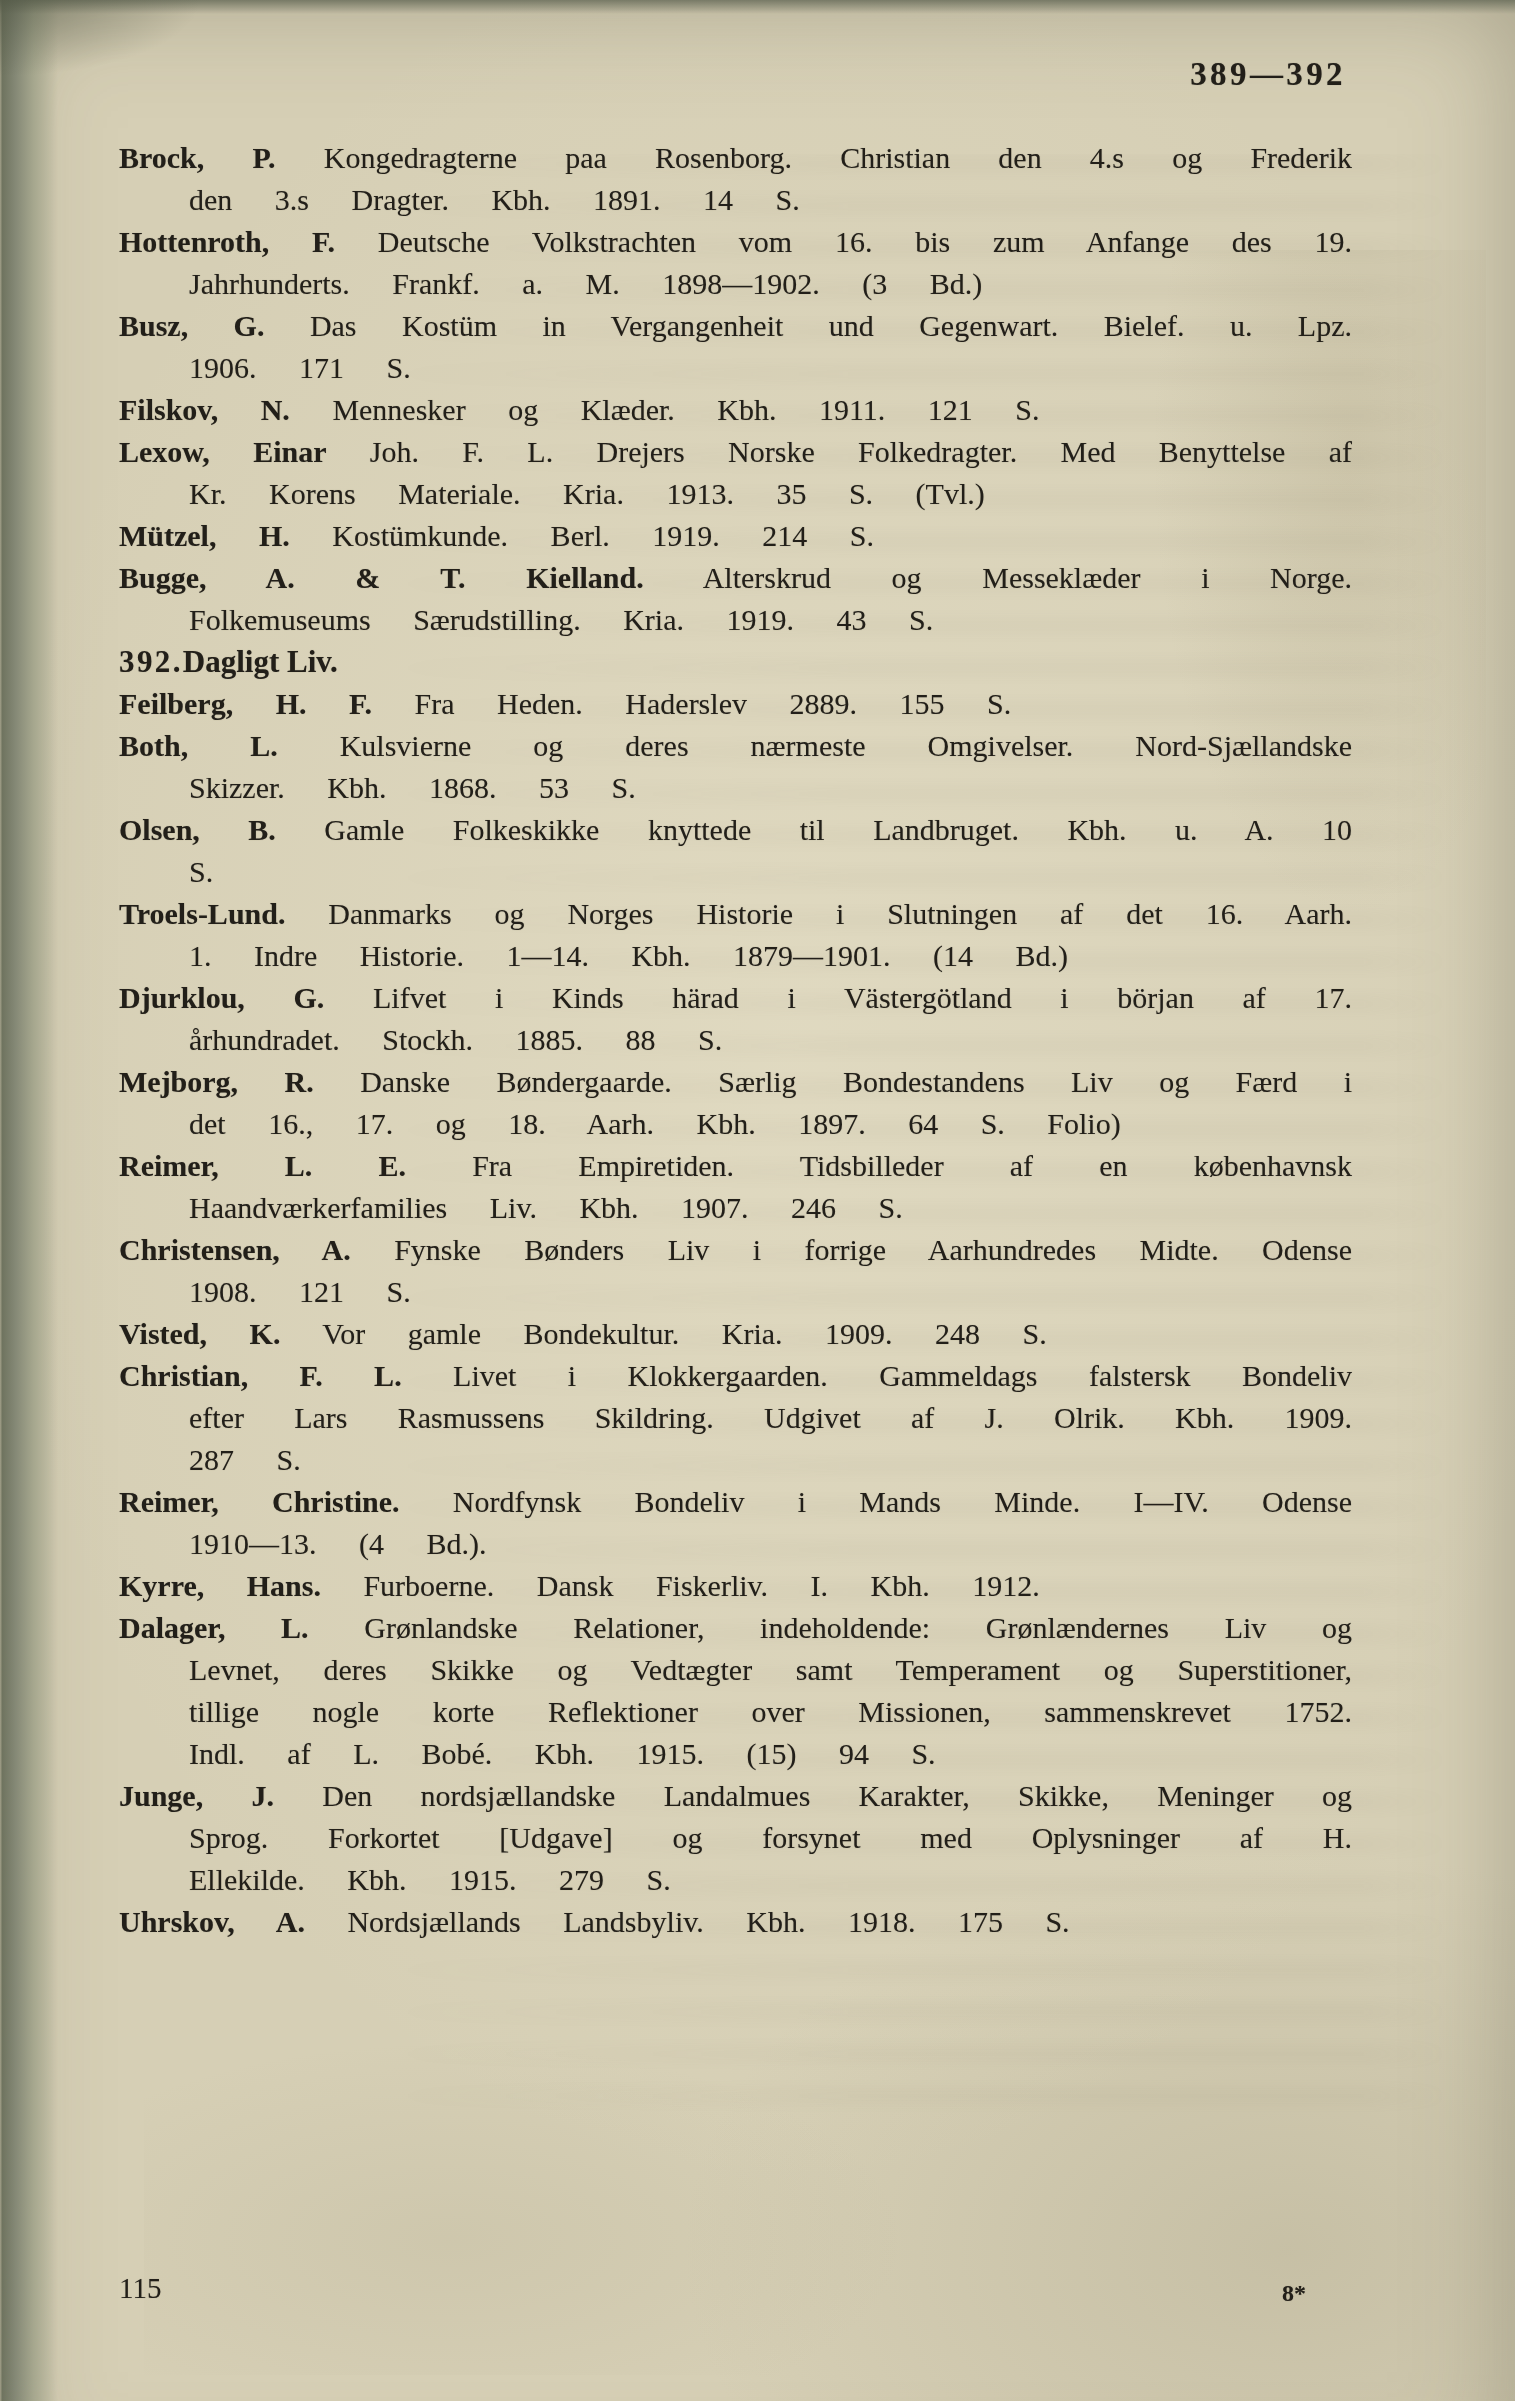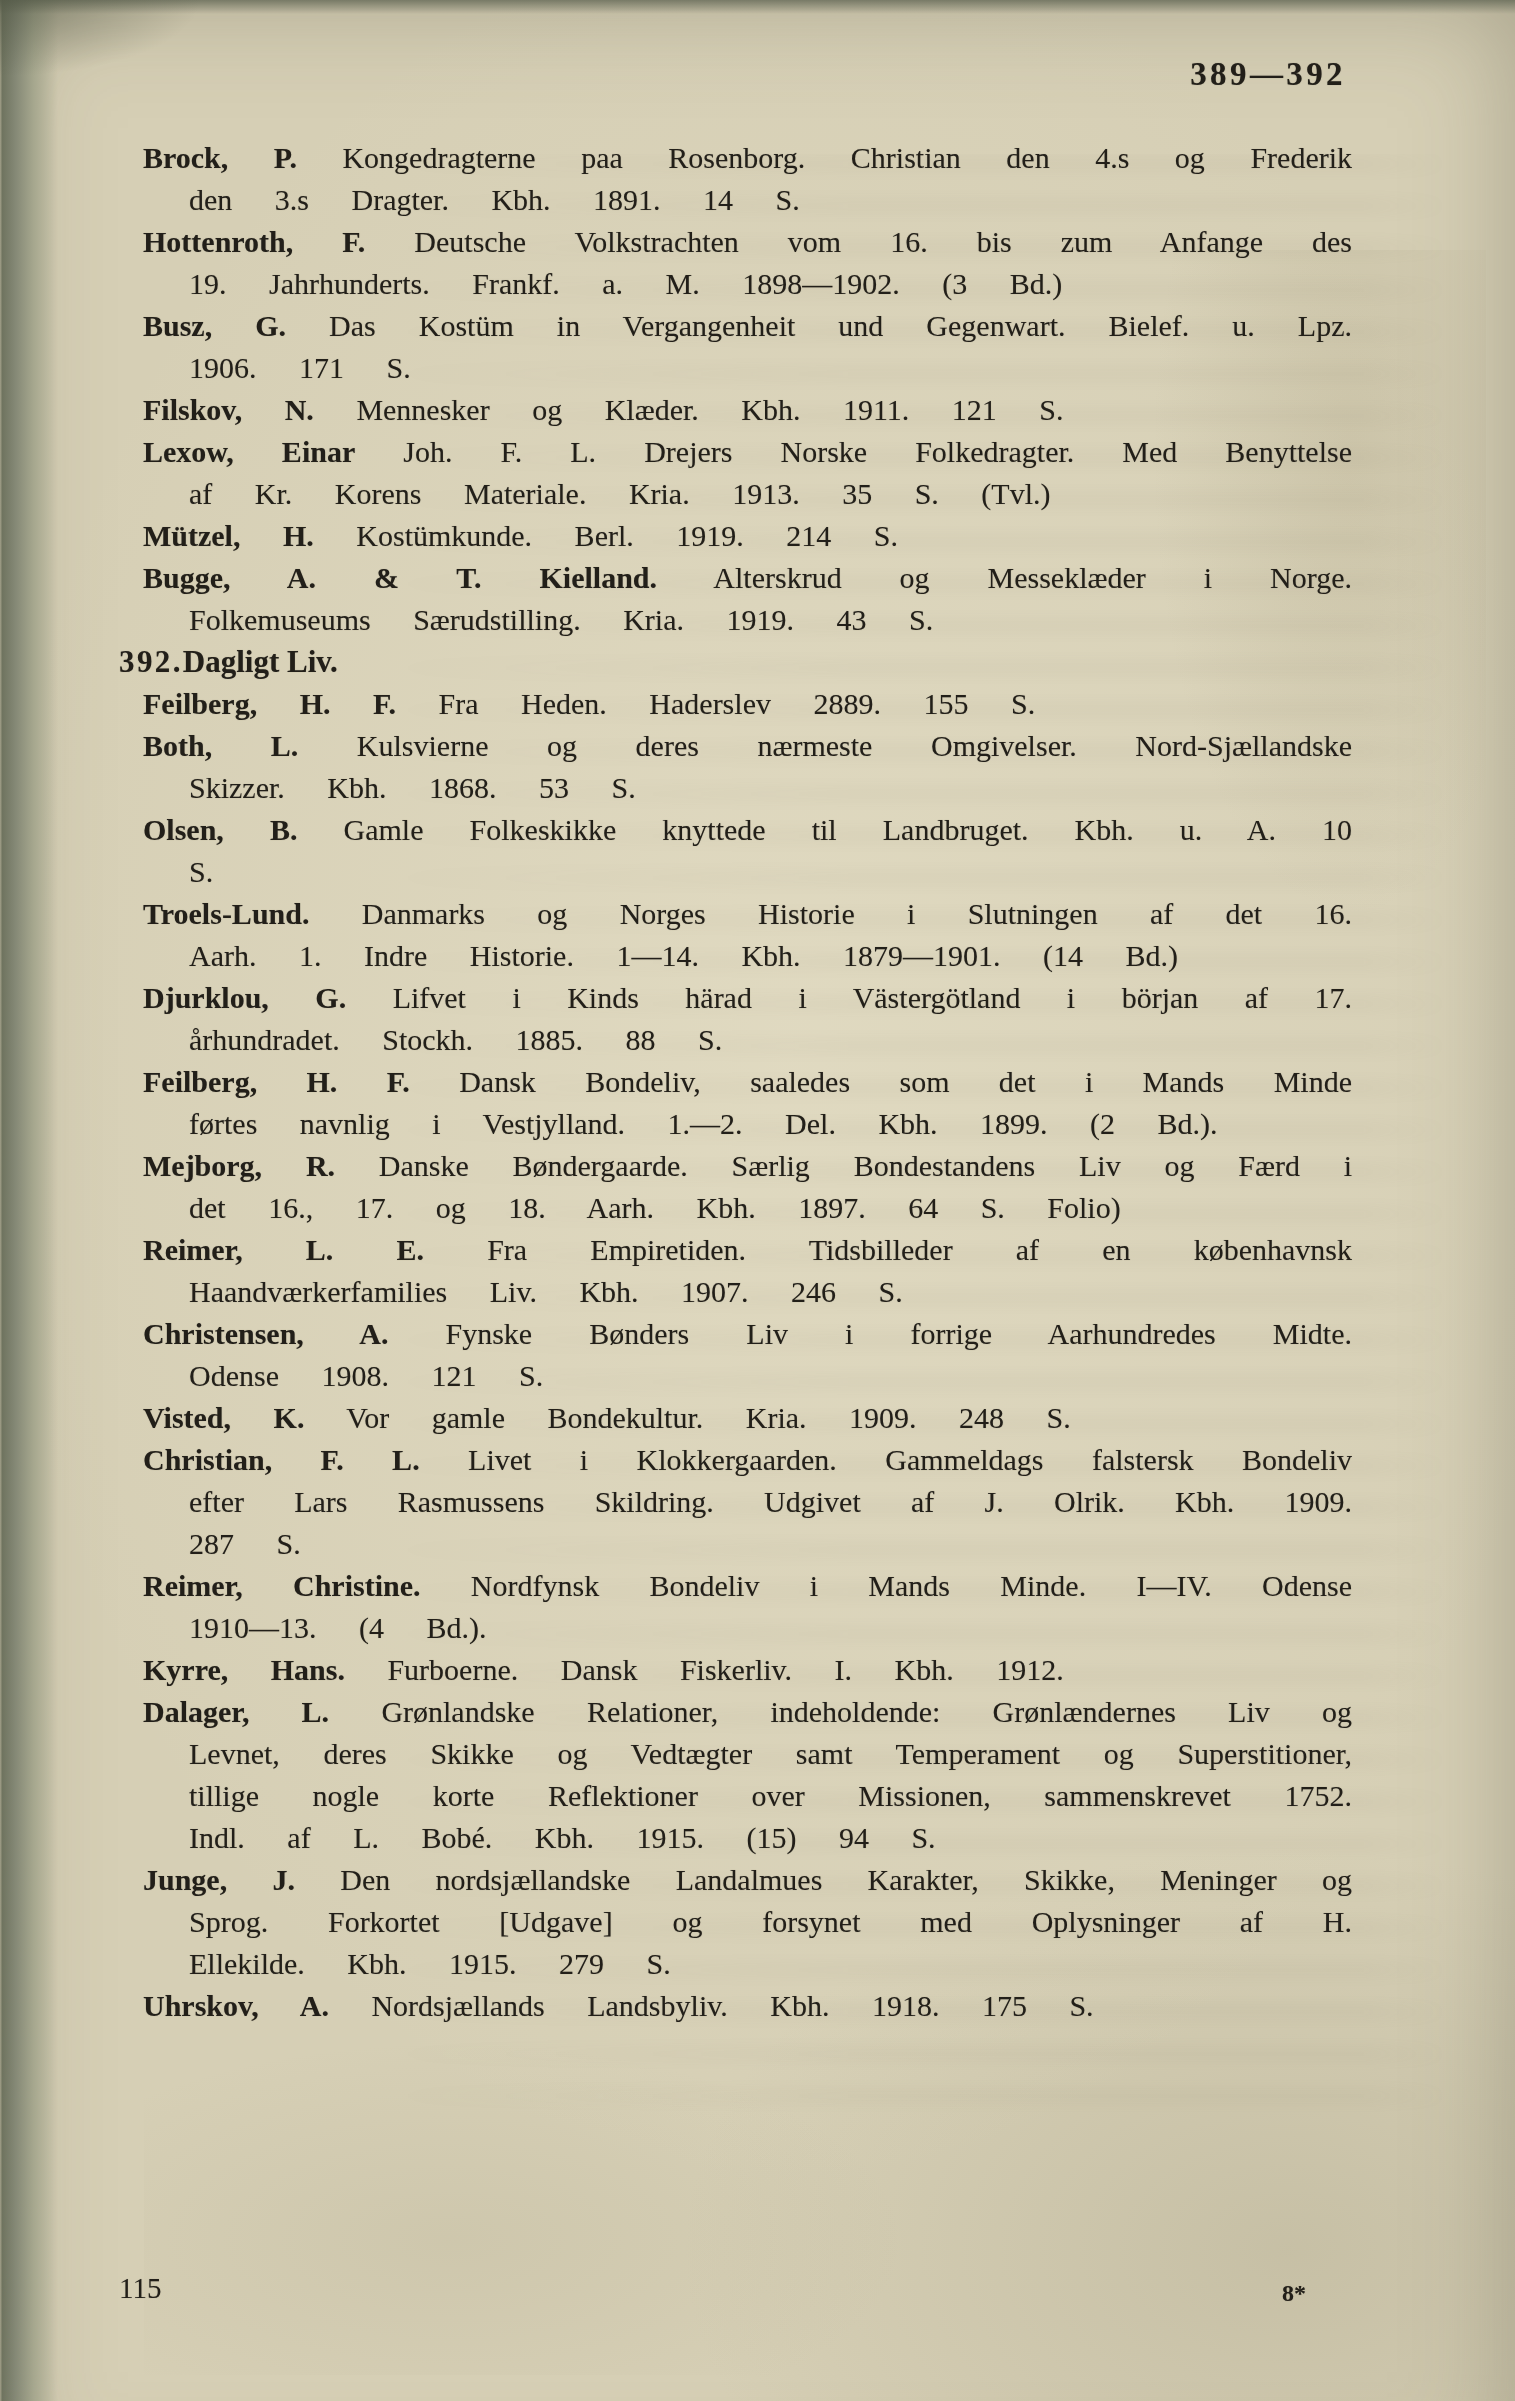--- a/index.html
+++ b/index.html
@@ -71,21 +71,21 @@
   }
 
   .entry {
     font-size: 30px;
     line-height: 42px;
     text-align: justify;
     word-spacing: 35px;
     padding-left: 70px;
     text-indent: -70px;
   }
-  .author { font-weight: bold; margin-left: 24px; }
+  .author { font-weight: bold; }
 
   .section-head {
     display: flex;
     font-weight: bold;
     font-size: 31px;
     line-height: 42px;
   }
   .section-head .num { letter-spacing: 2.4px; }
 
   .footer-page {
@@ -136,21 +136,20 @@
       <span class="num">392.</span>
       <span class="title">Dagligt Liv.</span>
     </div>
 
     <div>
         <div class="entry"><span class="author">Feilberg, H. F.</span> <span class="body-text">Fra Heden. Haderslev 2889. 155 S.</span></div>
         <div class="entry"><span class="author">Both, L.</span> <span class="body-text">Kulsvierne og deres nærmeste Omgivelser. Nord-Sjællandske Skizzer. Kbh. 1868. 53 S.</span></div>
         <div class="entry"><span class="author">Olsen, B.</span> <span class="body-text">Gamle Folkeskikke knyttede til Landbruget. Kbh. u. A. 10 S.</span></div>
         <div class="entry"><span class="author">Troels-Lund.</span> <span class="body-text">Danmarks og Norges Historie i Slutningen af det 16. Aarh. 1. Indre Historie. 1—14. Kbh. 1879—1901. (14 Bd.)</span></div>
         <div class="entry"><span class="author">Djurklou, G.</span> <span class="body-text">Lifvet i Kinds härad i Västergötland i början af 17. århundradet. Stockh. 1885. 88 S.</span></div>
-        <div class="entry"><span class="author">Feilberg, H. F.</span> <span class="body-text">Dansk Bondeliv, saaledes som det i Mands Minde førtes navnlig i Vestjylland. 1.—2. Del. Kbh. 1899. (2 Bd.).</span></div>
         <div class="entry"><span class="author">Mejborg, R.</span> <span class="body-text">Danske Bøndergaarde. Særlig Bondestandens Liv og Færd i det 16., 17. og 18. Aarh. Kbh. 1897. 64 S. Folio)</span></div>
         <div class="entry"><span class="author">Reimer, L. E.</span> <span class="body-text">Fra Empiretiden. Tidsbilleder af en københavnsk Haandværkerfamilies Liv. Kbh. 1907. 246 S.</span></div>
         <div class="entry"><span class="author">Christensen, A.</span> <span class="body-text">Fynske Bønders Liv i forrige Aarhundredes Midte. Odense 1908. 121 S.</span></div>
         <div class="entry"><span class="author">Visted, K.</span> <span class="body-text">Vor gamle Bondekultur. Kria. 1909. 248 S.</span></div>
         <div class="entry"><span class="author">Christian, F. L.</span> <span class="body-text">Livet i Klokkergaarden. Gammeldags falstersk Bondeliv efter Lars Rasmussens Skildring. Udgivet af J. Olrik. Kbh. 1909. 287 S.</span></div>
         <div class="entry"><span class="author">Reimer, Christine.</span> <span class="body-text">Nordfynsk Bondeliv i Mands Minde. I—IV. Odense 1910—13. (4 Bd.).</span></div>
         <div class="entry"><span class="author">Kyrre, Hans.</span> <span class="body-text">Furboerne. Dansk Fiskerliv. I. Kbh. 1912.</span></div>
         <div class="entry"><span class="author">Dalager, L.</span> <span class="body-text">Grønlandske Relationer, indeholdende: Grønlændernes Liv og Levnet, deres Skikke og Vedtægter samt Temperament og Superstitioner, tillige nogle korte Reflektioner over Missionen, sammenskrevet 1752. Indl. af L. Bobé. Kbh. 1915. (15) 94 S.</span></div>
         <div class="entry"><span class="author">Junge, J.</span> <span class="body-text">Den nordsjællandske Landalmues Karakter, Skikke, Meninger og Sprog. Forkortet [Udgave] og forsynet med Oplysninger af H. Ellekilde. Kbh. 1915. 279 S.</span></div>
         <div class="entry"><span class="author">Uhrskov, A.</span> <span class="body-text">Nordsjællands Landsbyliv. Kbh. 1918. 175 S.</span></div>

